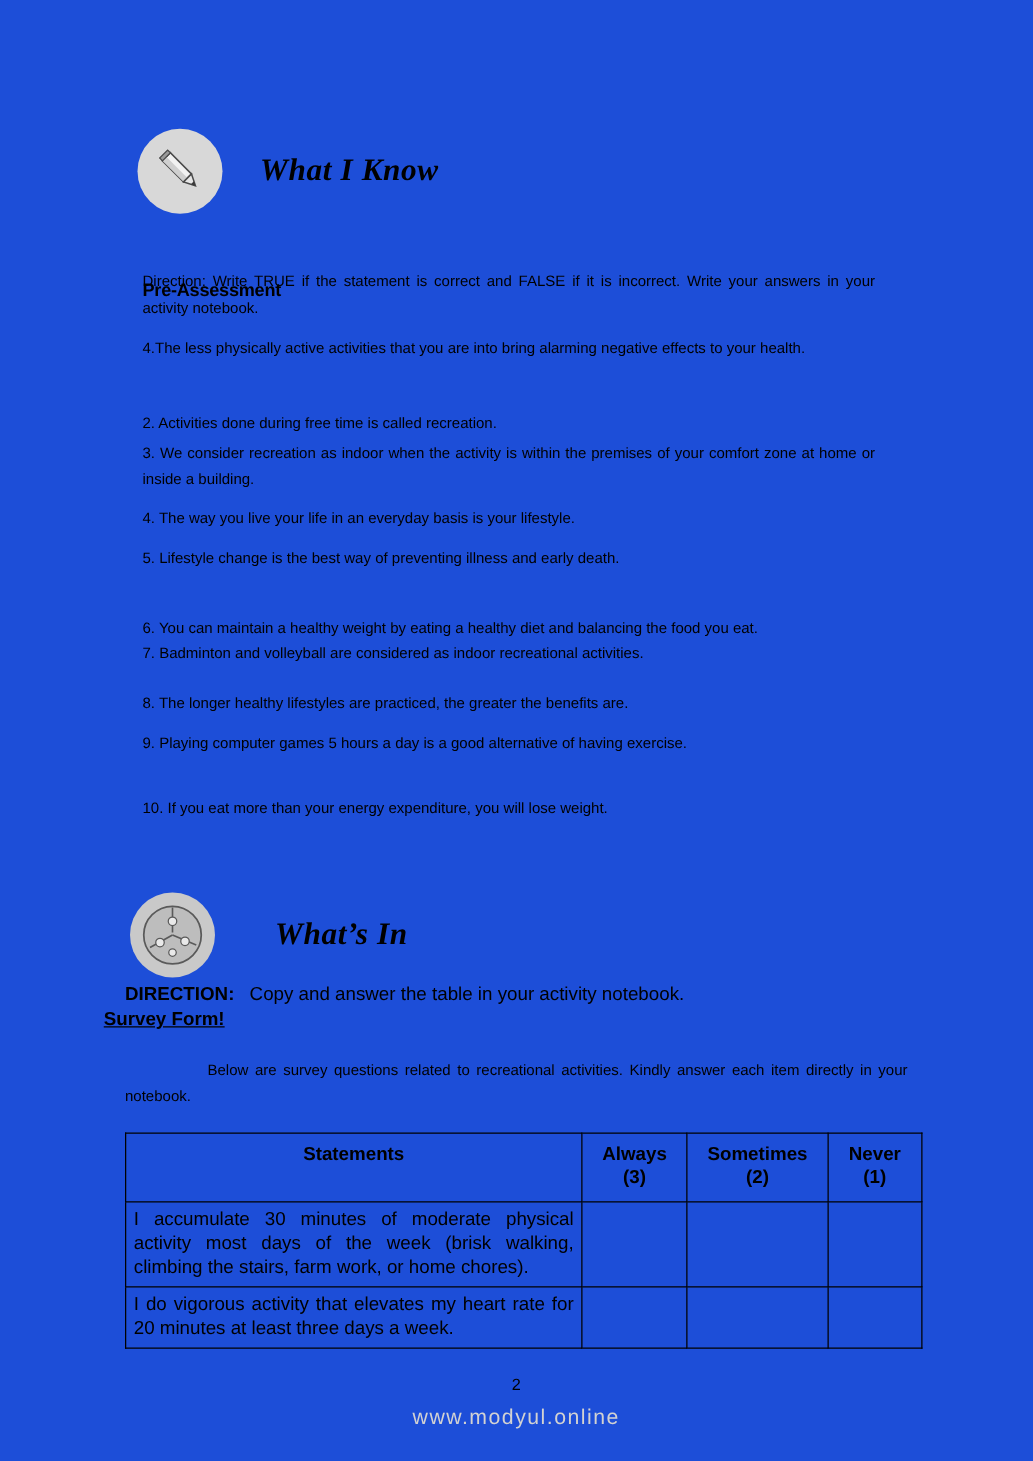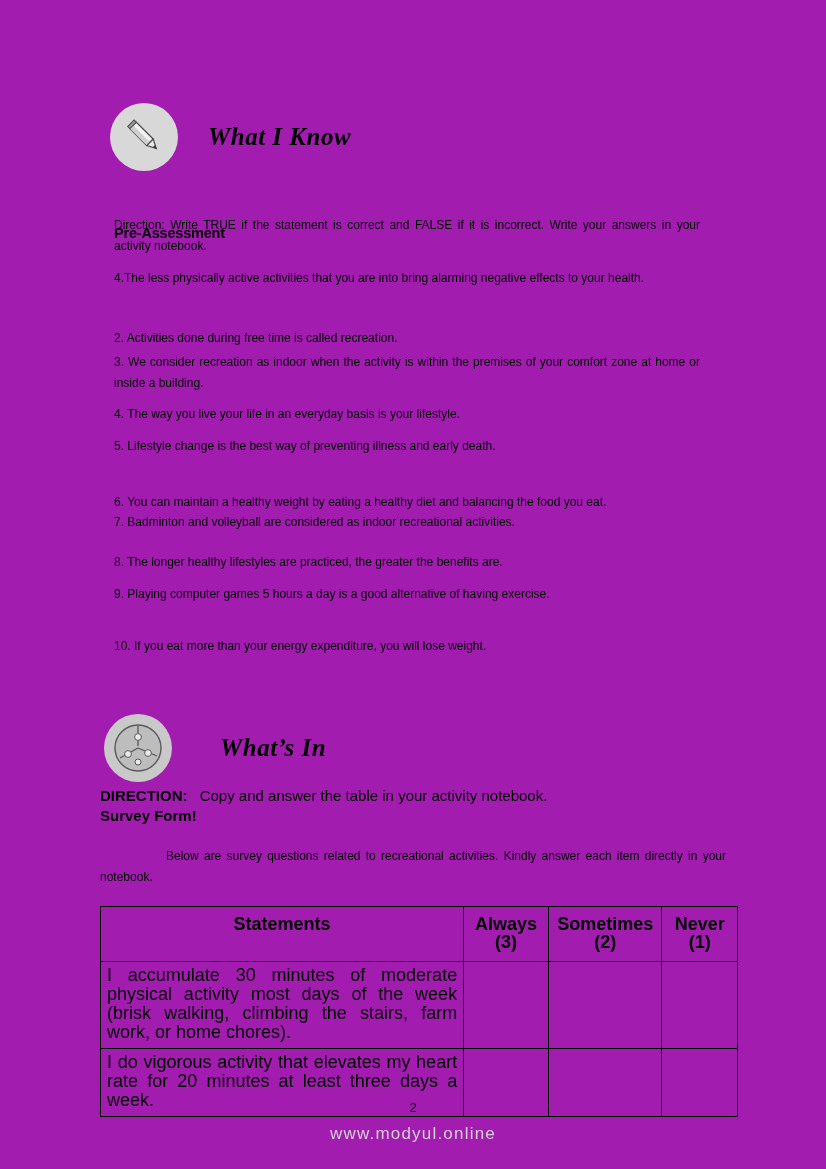--- a/index.html
+++ b/index.html
@@ -13,21 +13,21 @@
     position: relative;
     font-family: "Liberation Sans", sans-serif;
     color: #000000;
     overflow: hidden;
   }
   .page {
     position: absolute;
     left: 0; top: 0;
     width: 826px;
     height: 1169px;
-    background: #a21caf;
+    background: #1d4ed8;
   }
 
   
   .section-head {
     position: absolute;
     display: flex;
     align-items: center;
   }
   .icon-circle {
     width: 68px;
@@ -74,21 +74,21 @@
     position: absolute;
     font-size: 15px;
     line-height: 21px;
   }
   .direction-line b { font-weight: bold; }
 
   
   .survey-table {
     position: absolute;
     border-collapse: collapse;
-    font-size: 18px;
+    font-size: 15px;
   }
   .survey-table th,
   .survey-table td {
     border: 1px solid #000;
     vertical-align: top;
   }
   .survey-table th {
     font-weight: bold;
     text-align: center;
     padding: 8px 4px 10px 4px;
@@ -168,21 +168,21 @@
         <circle cx="26" cy="40" r="3" fill="#e9e9e9" stroke="#5a5a5a" stroke-width="1"></circle>
       </svg>
     </div>
     <div class="section-title" style="margin-left:48px;">What’s In</div>
   </div>
 
   <div class="direction-line" style="left:100px; top:785px; width:620px;">
     <b>DIRECTION:</b>
     <span style="margin-left:8px;">Copy and answer the table in your activity notebook.</span>
   </div>
-  <div class="direction-line" style="left:100px; top:805px; font-weight:bold;">Survey Form!</div>
+  <div class="direction-line" style="left:83px; top:805px; font-weight:bold;text-decoration:underline;">Survey Form!</div>
 
   <div class="para" style="left:100px; top:846px; width:626px; text-indent:66px;">Below are survey questions related to recreational activities. Kindly answer each item directly in your notebook.</div>
 
   <table class="survey-table" style="left:100px; top:906px; width:638px;">
     <thead>
       <tr>
         <th style="width:375px;">
           <div>Statements</div>
         </th>
         <th style="width:77px;">

